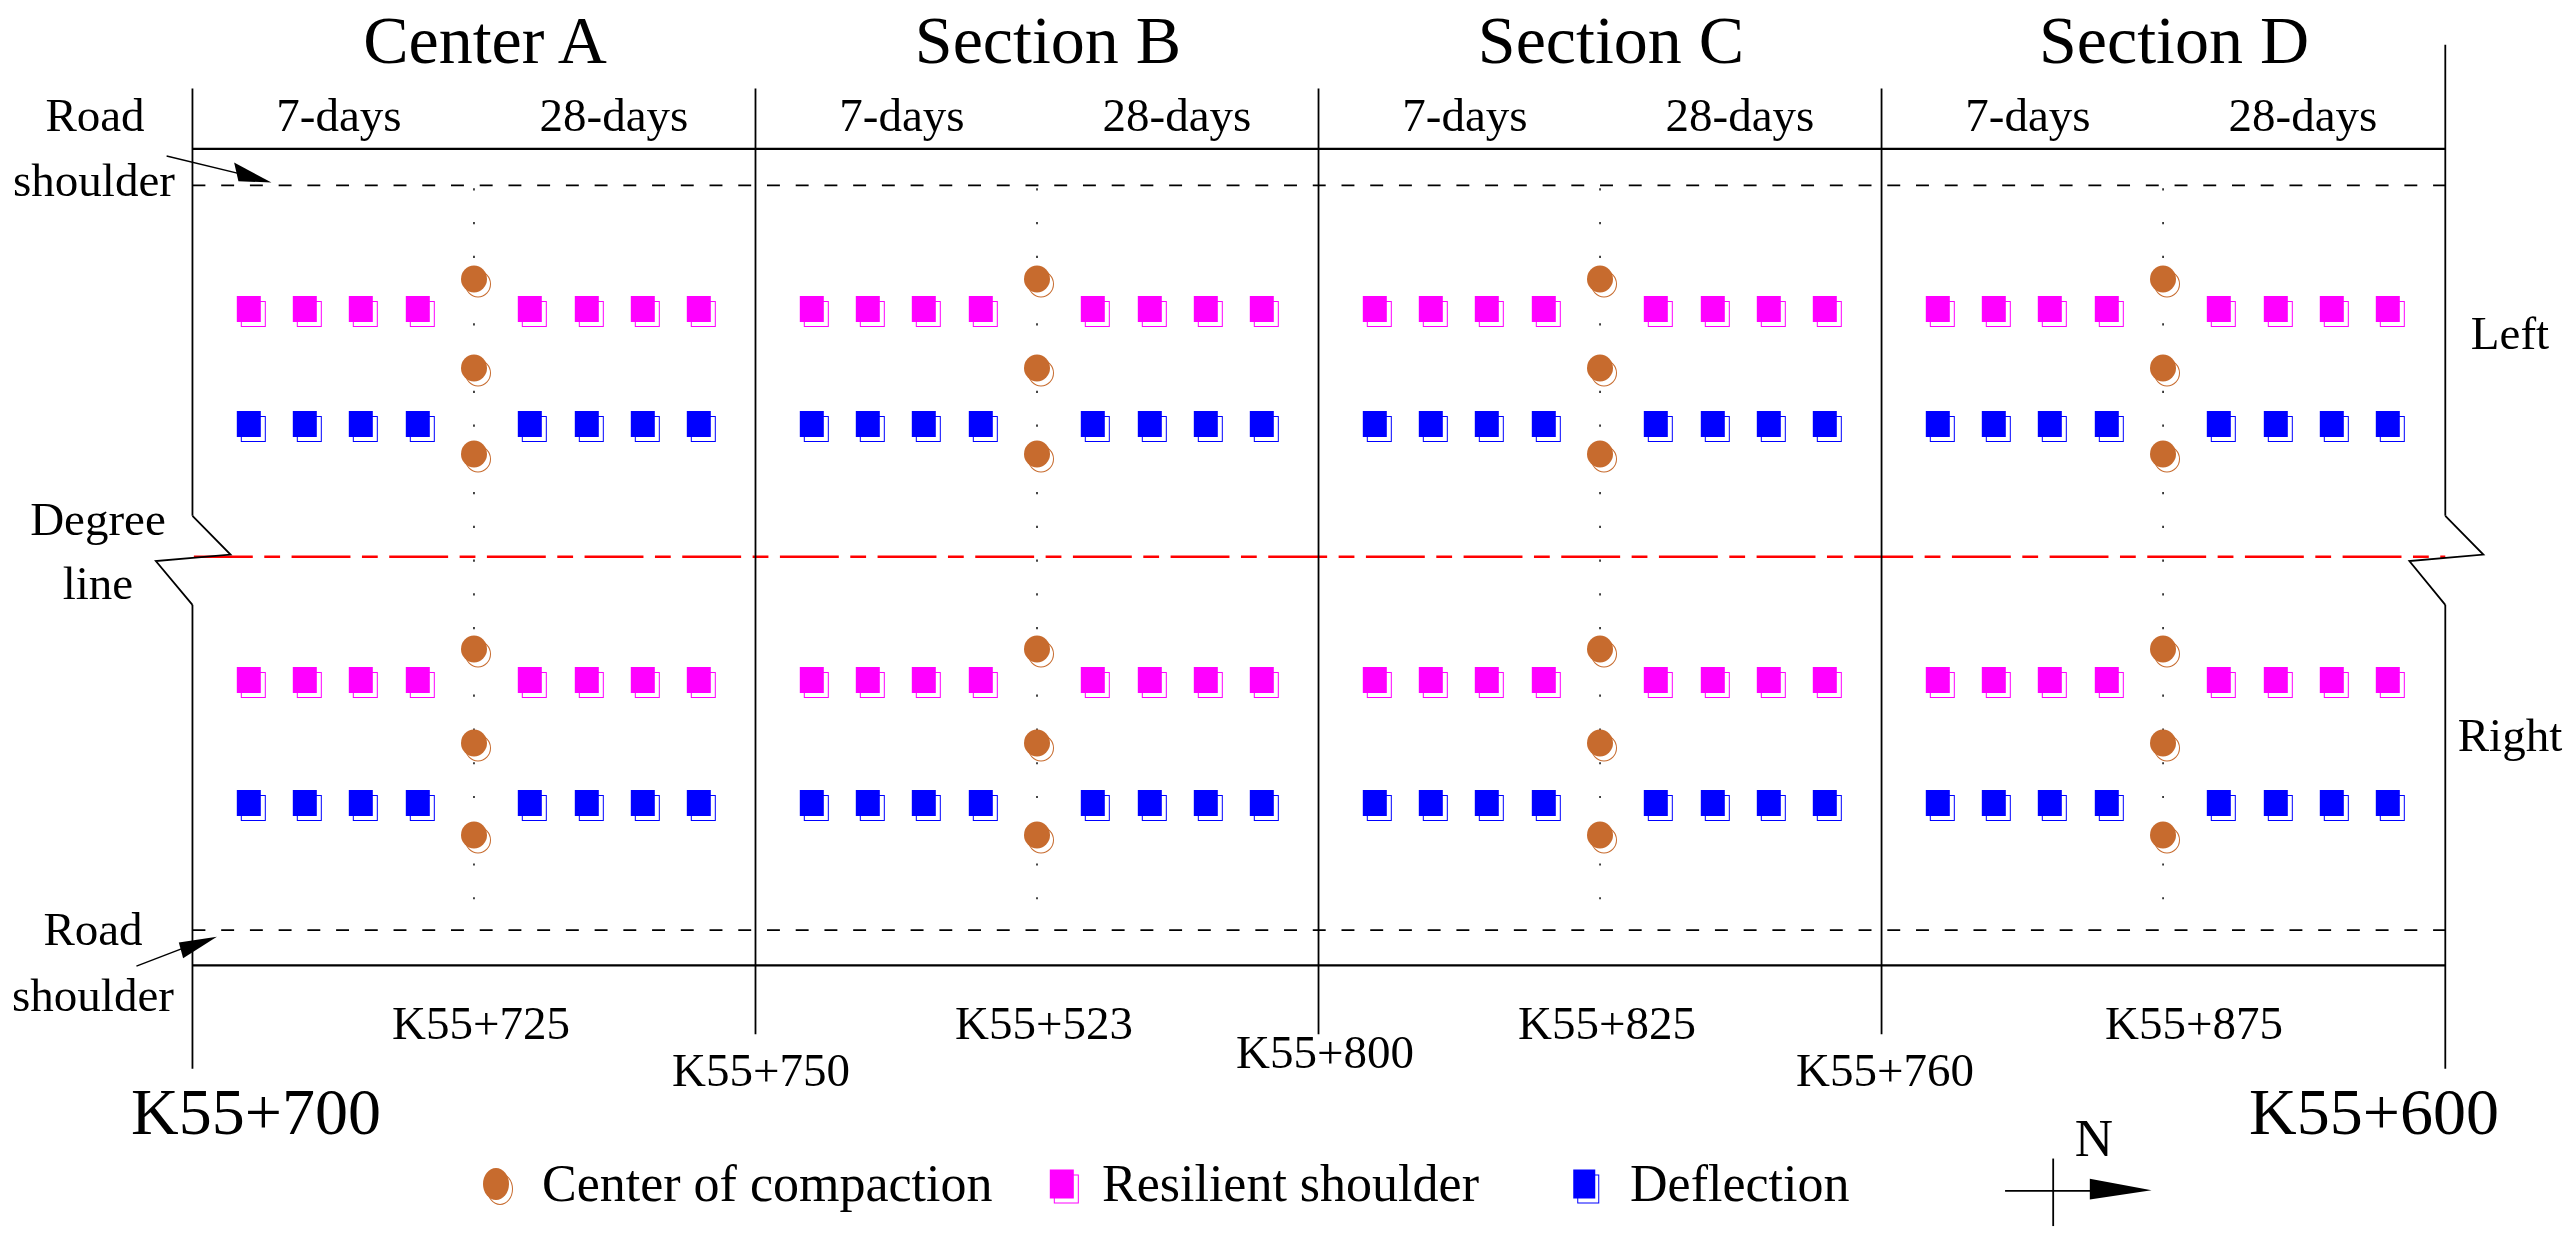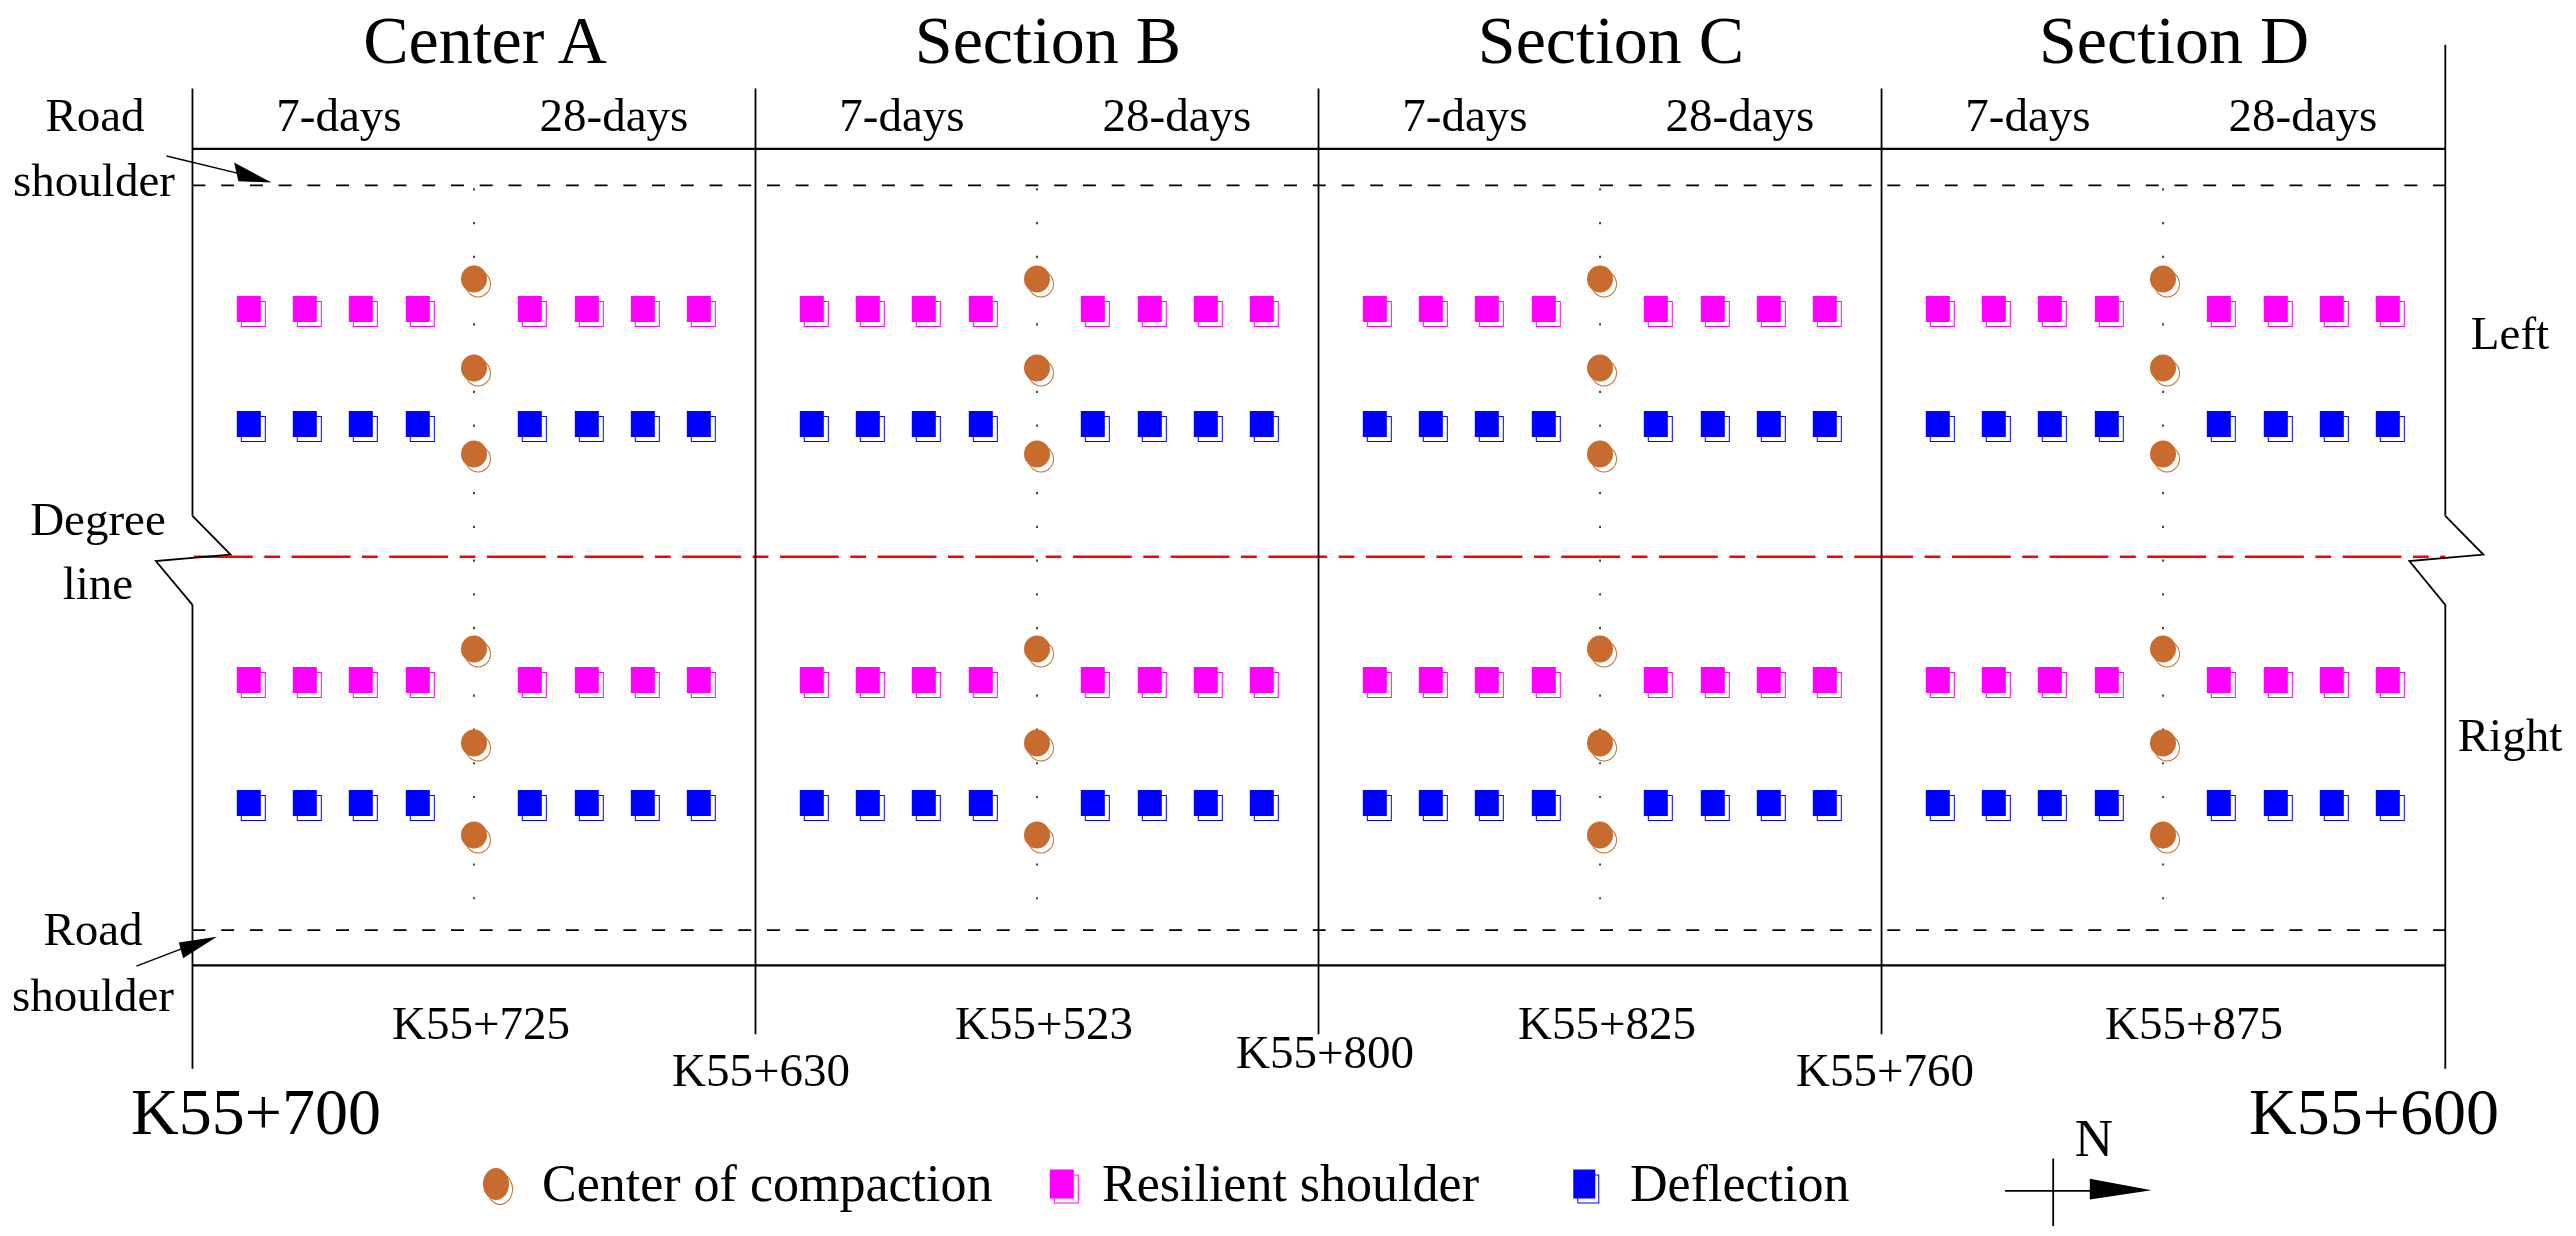--- a/index.html
+++ b/index.html
@@ -252,21 +252,21 @@
       <div class="marker sq" style="left: 1938px; top: 803px; width: 24.4px; height: 26px; --c: #0000FF;"></div>
       <div class="marker sq" style="left: 1994px; top: 803px; width: 24.4px; height: 26px; --c: #0000FF;"></div>
       <div class="marker sq" style="left: 2050px; top: 803px; width: 24.4px; height: 26px; --c: #0000FF;"></div>
       <div class="marker sq" style="left: 2107px; top: 803px; width: 24.4px; height: 26px; --c: #0000FF;"></div>
       <div class="marker sq" style="left: 2219px; top: 803px; width: 24.4px; height: 26px; --c: #0000FF;"></div>
       <div class="marker sq" style="left: 2276px; top: 803px; width: 24.4px; height: 26px; --c: #0000FF;"></div>
       <div class="marker sq" style="left: 2332px; top: 803px; width: 24.4px; height: 26px; --c: #0000FF;"></div>
       <div class="marker sq" style="left: 2388px; top: 803px; width: 24.4px; height: 26px; --c: #0000FF;"></div>
       <div class="marker dot" style="left: 2163px; top: 835px; width: 26px; height: 27px; --c: #C76B2E;"></div>
       <div class="lbl f-big" style="left: 256px; top: 1112px;">K55+700</div>
-      <div class="lbl f-std" style="left: 761px; top: 1070px;">K55+630</div>
+      <div class="lbl f-std" style="left: 761px; top: 1070px;">K55+750</div>
       <div class="lbl f-std" style="left: 1325px; top: 1052px;">K55+800</div>
       <div class="lbl f-std" style="left: 1885px; top: 1070px;">K55+760</div>
       <div class="lbl f-big" style="left: 2374px; top: 1112px;">K55+600</div>
       <div class="marker dot" style="left: 496px; top: 1184px; width: 26px; height: 32px; --c: #C76B2E;"></div>
       <div class="lbl f-legend lbl-left" style="left: 542px; top: 1184px;">Center of compaction</div>
       <div class="marker sq" style="left: 1062px; top: 1184px; width: 24.4px; height: 29px; --c: #FF00FF;"></div>
       <div class="lbl f-legend lbl-left" style="left: 1102px; top: 1184px;">Resilient shoulder</div>
       <div class="marker sq" style="left: 1584px; top: 1184px; width: 21.5px; height: 29px; --c: #0000FF;"></div>
       <div class="lbl f-legend lbl-left" style="left: 1630px; top: 1184px;">Deflection</div>
     </div>

